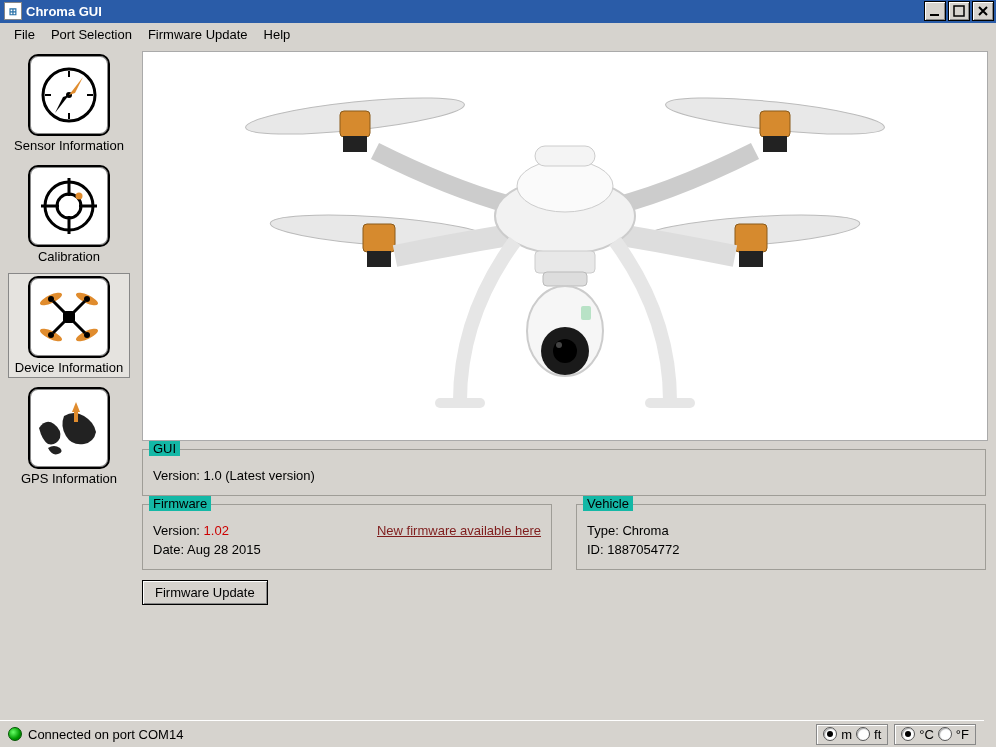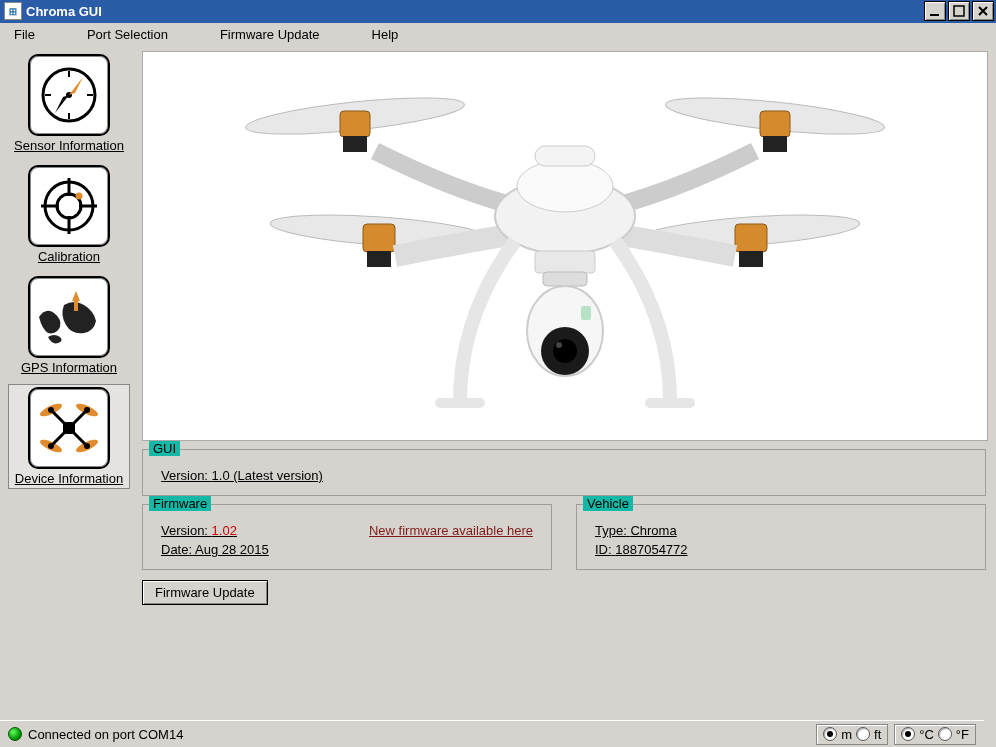--- a/index.html
+++ b/index.html
@@ -49,31 +49,29 @@
     font-family: Arial, sans-serif;
     cursor: default;
   }
   
   .menubar {
     height: 22px;
     display: flex;
     align-items: center;
     padding-left: 6px;
     font-size: 13px;
-    gap: 36px;
   }
   .menubar .menuitem {
     padding: 2px 8px;
     cursor: default;
   }
   
   .content {
     display: flex;
     height: calc(747px - 22px - 22px - 26px);
-    text-decoration: underline;
   }
   .sidebar {
     width: 134px;
     padding: 6px 0 0 8px;
   }
   .sidebtn {
     width: 116px;
     text-align: center;
     margin-bottom: 6px;
     padding: 2px;
@@ -123,21 +121,21 @@
     background: #14b8a6;
     padding: 0 4px;
     font-size: 13px;
   }
   .row2 {
     display: flex;
     gap: 24px;
     margin-top: 8px;
   }
   .row2 .groupbox { flex: 1; margin-top: 0; }
-  .kv { margin: 4px 8px; }
+  .kv { margin: 4px 0; }
   .firmware-version .val { color: #c00; }
   .firmware-flex { display: flex; justify-content: space-between; align-items: center; }
   .link { color: #7f1d1d; text-decoration: underline; cursor: pointer; }
   .pushbtn {
     display: inline-block;
     background: #d6d3ce;
     border: 1px solid #000;
     box-shadow: inset 1px 1px 0 #fff, inset -1px -1px 0 #888;
     padding: 4px 12px;
     margin-top: 10px;
@@ -250,33 +248,20 @@
           <circle cx="30" cy="30" r="24" fill="none" stroke="#000" stroke-width="3"></circle>
           <circle cx="30" cy="30" r="12" fill="none" stroke="#000" stroke-width="3"></circle>
           <line x1="30" y1="2" x2="30" y2="20" stroke="#000" stroke-width="3"></line>
           <line x1="30" y1="40" x2="30" y2="58" stroke="#000" stroke-width="3"></line>
           <line x1="2" y1="30" x2="20" y2="30" stroke="#000" stroke-width="3"></line>
           <line x1="40" y1="30" x2="58" y2="30" stroke="#000" stroke-width="3"></line>
           <circle cx="40" cy="20" r="3.5" fill="#e08c2e"></circle>
         </svg>
       </div>
       <div class="label">Calibration</div>
-    </div>
-
-    <div class="sidebtn">
-      <div class="iconbox">
-        <svg width="66" height="60" viewBox="0 0 66 60">
-          <path d="M3 30 Q10 20 18 26 Q26 32 24 40 Q20 48 12 46 Q6 42 3 30 Z" fill="#222"></path>
-          <path d="M28 18 Q38 12 48 18 Q58 24 60 34 Q58 44 48 46 Q36 48 30 38 Q24 28 28 18 Z" fill="#222"></path>
-          <path d="M12 50 Q18 46 24 50 Q28 54 22 56 Q16 58 12 50 Z" fill="#222"></path>
-          <polygon points="40,4 36,14 44,14" fill="#e08c2e"></polygon>
-          <rect x="38" y="12" width="4" height="12" fill="#e08c2e"></rect>
-        </svg>
-      </div>
-      <div class="label">GPS Information</div>
     </div>
 
     <div class="sidebtn selected">
       <div class="iconbox">
         <svg width="64" height="64" viewBox="0 0 64 64">
           <ellipse cx="14" cy="14" rx="12" ry="4" fill="#e08c2e" transform="rotate(-25 14 14)"></ellipse>
           <ellipse cx="50" cy="14" rx="12" ry="4" fill="#e08c2e" transform="rotate(25 50 14)"></ellipse>
           <ellipse cx="14" cy="50" rx="12" ry="4" fill="#e08c2e" transform="rotate(25 14 50)"></ellipse>
           <ellipse cx="50" cy="50" rx="12" ry="4" fill="#e08c2e" transform="rotate(-25 50 50)"></ellipse>
           <line x1="16" y1="16" x2="28" y2="28" stroke="#000" stroke-width="3"></line>
@@ -284,20 +269,33 @@
           <line x1="16" y1="48" x2="28" y2="36" stroke="#000" stroke-width="3"></line>
           <line x1="48" y1="48" x2="36" y2="36" stroke="#000" stroke-width="3"></line>
           <rect x="26" y="26" width="12" height="12" rx="3" fill="#000"></rect>
           <circle cx="14" cy="14" r="3" fill="#000"></circle>
           <circle cx="50" cy="14" r="3" fill="#000"></circle>
           <circle cx="14" cy="50" r="3" fill="#000"></circle>
           <circle cx="50" cy="50" r="3" fill="#000"></circle>
         </svg>
       </div>
       <div class="label">Device Information</div>
+    </div>
+
+    <div class="sidebtn">
+      <div class="iconbox">
+        <svg width="66" height="60" viewBox="0 0 66 60">
+          <path d="M3 30 Q10 20 18 26 Q26 32 24 40 Q20 48 12 46 Q6 42 3 30 Z" fill="#222"></path>
+          <path d="M28 18 Q38 12 48 18 Q58 24 60 34 Q58 44 48 46 Q36 48 30 38 Q24 28 28 18 Z" fill="#222"></path>
+          <path d="M12 50 Q18 46 24 50 Q28 54 22 56 Q16 58 12 50 Z" fill="#222"></path>
+          <polygon points="40,4 36,14 44,14" fill="#e08c2e"></polygon>
+          <rect x="38" y="12" width="4" height="12" fill="#e08c2e"></rect>
+        </svg>
+      </div>
+      <div class="label">GPS Information</div>
     </div>
   </div>
 
   <div class="main">
     <div class="drone-area">
 
       <svg width="660" height="380" viewBox="0 0 660 380">
 
         <ellipse cx="120" cy="60" rx="110" ry="14" fill="#e8e8e8" stroke="#bbb" transform="rotate(-6 120 60)"></ellipse>
         <ellipse cx="540" cy="60" rx="110" ry="14" fill="#e8e8e8" stroke="#bbb" transform="rotate(6 540 60)"></ellipse>

